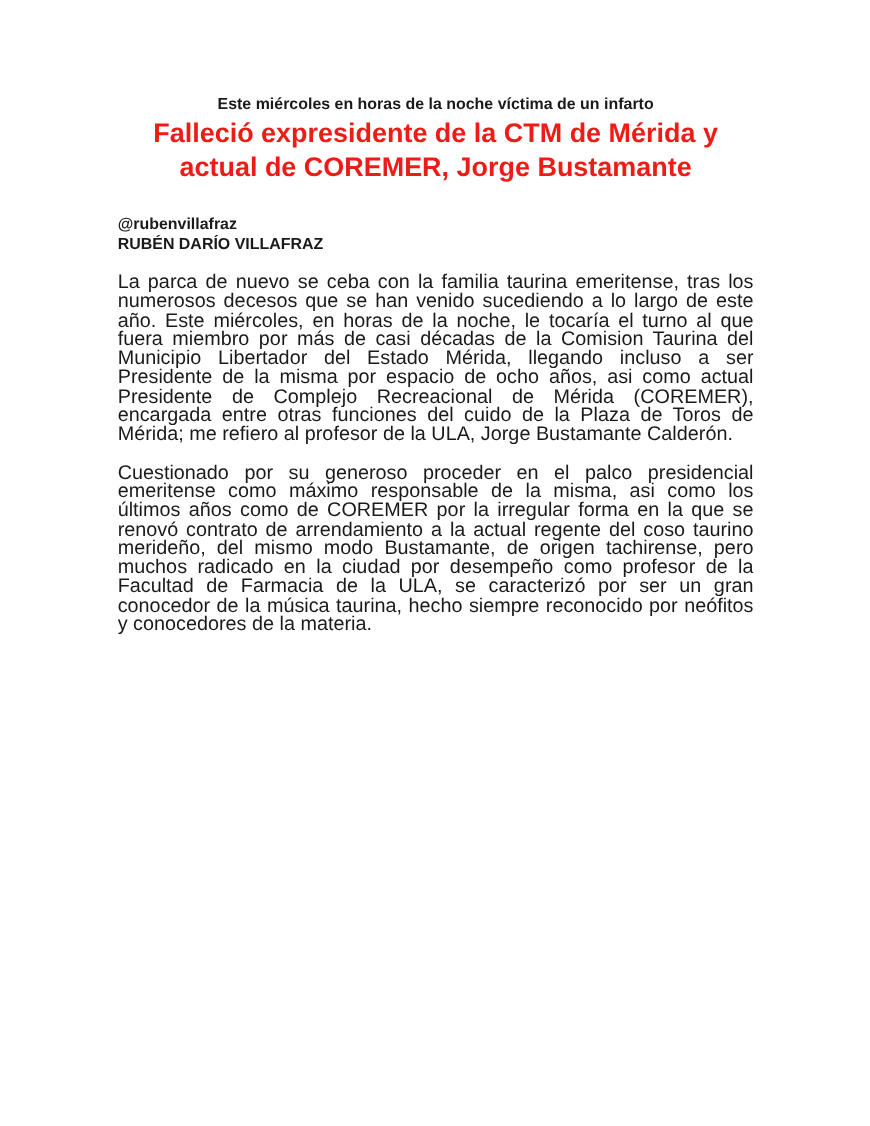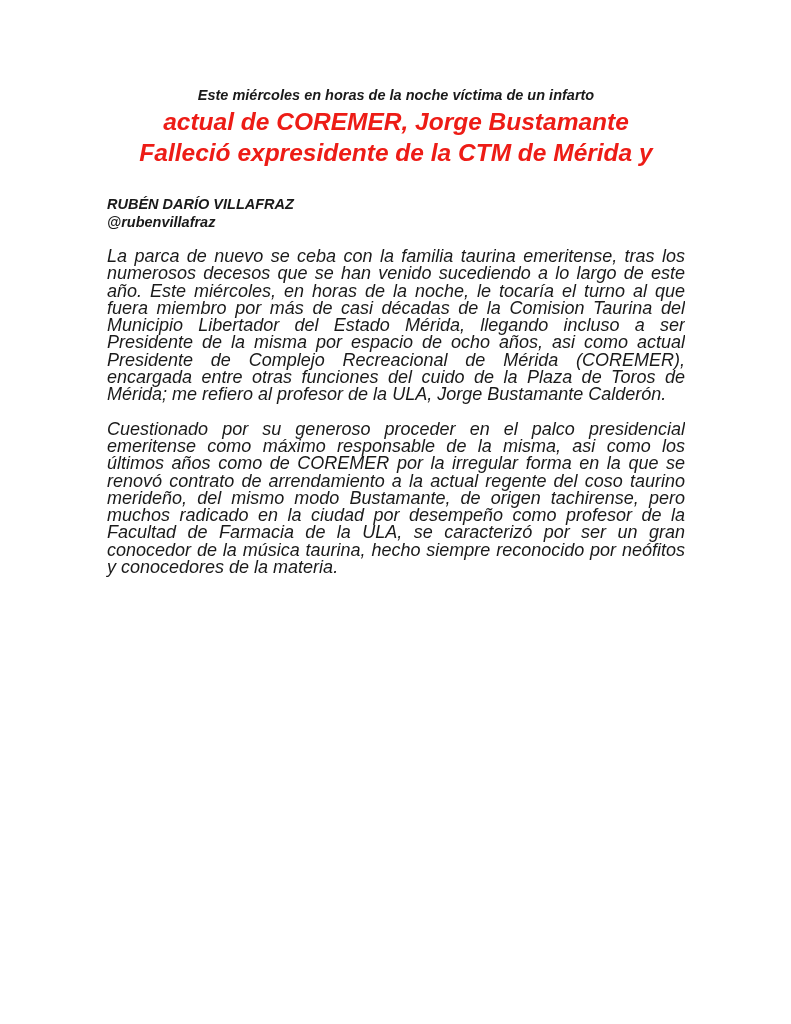--- a/index.html
+++ b/index.html
@@ -8,21 +8,20 @@
     background: #ffffff;
   }
   .page {
     position: relative;
     width: 685px;
     height: 1024px;
     background: #ffffff;
     overflow: hidden;
     font-family: "Liberation Sans", sans-serif;
     color: #1a1a1a;
-    font-style: italic;
   }
   .content {
     position: absolute;
     left: 107px;
     top: 86px;
     width: 578px;
   }
   .kicker {
     text-align: center;
     font-weight: bold;
@@ -63,27 +62,27 @@
 </style>
 </head>
 <body>
 
 <div class="page">
   <div class="content">
 
     <p class="kicker">Este miércoles en horas de la noche víctima de un infarto</p>
 
     <h1 class="headline">
+      <span class="hl-line">Falleció expresidente de la CTM de Mérida y</span>
       <span class="hl-line">actual de COREMER, Jorge Bustamante</span>
-      <span class="hl-line">Falleció expresidente de la CTM de Mérida y</span>
     </h1>
 
     <div class="byline">
+      <div>@rubenvillafraz</div>
       <div>RUBÉN DARÍO VILLAFRAZ</div>
-      <div>@rubenvillafraz</div>
     </div>
 
     <div class="body-text">
       <p>La parca de nuevo se ceba con la familia taurina emeritense, tras los numerosos decesos que se han venido sucediendo a lo largo de este año. Este miércoles, en horas de la noche, le tocaría el turno al que fuera miembro por más de casi décadas de la Comision Taurina del Municipio Libertador del Estado Mérida, llegando incluso a ser Presidente de la misma por espacio de ocho años, asi como actual Presidente de Complejo Recreacional de Mérida (COREMER), encargada entre otras funciones del cuido de la Plaza de Toros de Mérida; me refiero al profesor de la ULA, Jorge Bustamante Calderón.</p>
       <p>Cuestionado por su generoso proceder en el palco presidencial emeritense como máximo responsable de la misma, asi como los últimos años como de COREMER por la irregular forma en la que se renovó contrato de arrendamiento a la actual regente del coso taurino merideño, del mismo modo Bustamante, de origen tachirense, pero muchos radicado en la ciudad por desempeño como profesor de la Facultad de Farmacia de la ULA, se caracterizó por ser un gran conocedor de la música taurina, hecho siempre reconocido por neófitos y conocedores de la materia.</p>
     </div>
 
   </div>
 </div>
 

